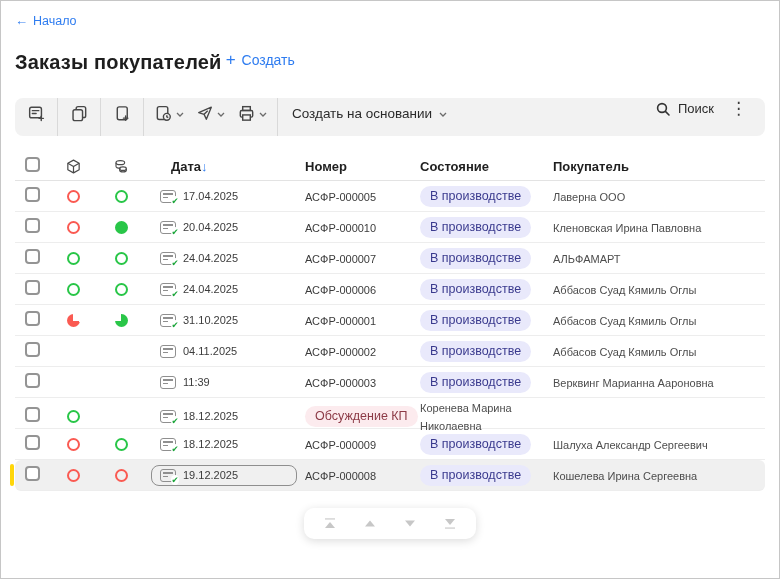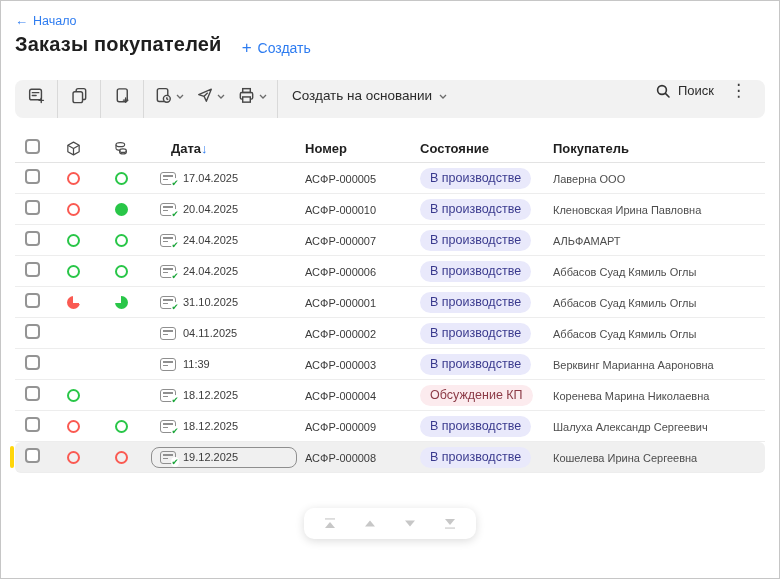--- a/index.html
+++ b/index.html
@@ -3,21 +3,21 @@
 <meta charset="utf-8">
 <style>
   * { margin:0; padding:0; box-sizing:border-box; }
   body { font-family:"Liberation Sans","DejaVu Sans",sans-serif; background:#fff; }
   .screen { width:780px; height:579px; border:1px solid #c6c6c6; background:#fff; position:relative; overflow:hidden; }
 
   
   .page-head { padding:10px 16px 0 14px; }
   .back-link { display:inline-flex; align-items:center; gap:5px; color:var(--accent); font-size:12.5px; cursor:pointer; }
   .back-arrow { font-size:13px; line-height:1; }
-  .title-row { display:flex; align-items:flex-end; gap:20px; margin-top:4px; }
+  .title-row { display:flex; align-items:flex-start; gap:4px; margin-top:22px; }
   .page-title { font-size:20px; font-weight:600; color:#1e1e1e; letter-spacing:.2px; }
   .create-link { display:inline-flex; align-items:center; gap:6px; color:var(--accent); font-size:14px; cursor:pointer; }
   .create-plus { font-size:17px; line-height:1; font-weight:400; }
 
   
   .toolbar { margin:24px 14px 0 14px; height:38px; background:#f2f2f2; border-radius:8px; display:flex; align-items:flex-start; padding:0 12px 0 4px; }
   .tb-btn { height:30px; min-width:34px; padding:0 6px; display:flex; align-items:center; justify-content:center; gap:3px; border:none; background:transparent; border-radius:6px; cursor:pointer; }
   .tb-sep { width:1px; height:38px; background:#d9d9d9; margin:0 4px; }
   .tb-text-btn { font-size:13.5px; color:#2b2b2b; font-family:inherit; }
   .tb-right { margin-left:auto; display:flex; align-items:center; gap:10px; }
@@ -350,21 +350,20 @@
             <span class="circle circ-pay" style="visibility: hidden;"></span>
           </div>
     <div class="c-date">
       <span class="date-cell">
         <span class="doc-icon">
                 <span class="check-mark"></span>
               </span>
         <span class="date-text">18.12.2025</span>
       </span>
     </div>
-    <div><span class="num-text">АСФР-000004</span></div>
     <div><span class="badge badge-red">Обсуждение КП</span></div>
     <div><span class="buyer-text">Коренева Марина Николаевна</span></div>
   </div>
         <div class="trow">
 
     <div class="check-col"><span class="checkbox"></span></div>
     <div class="c-center">
             <span class="circle circ-ship c-red-outline"></span>
           </div>
     <div class="c-center">

